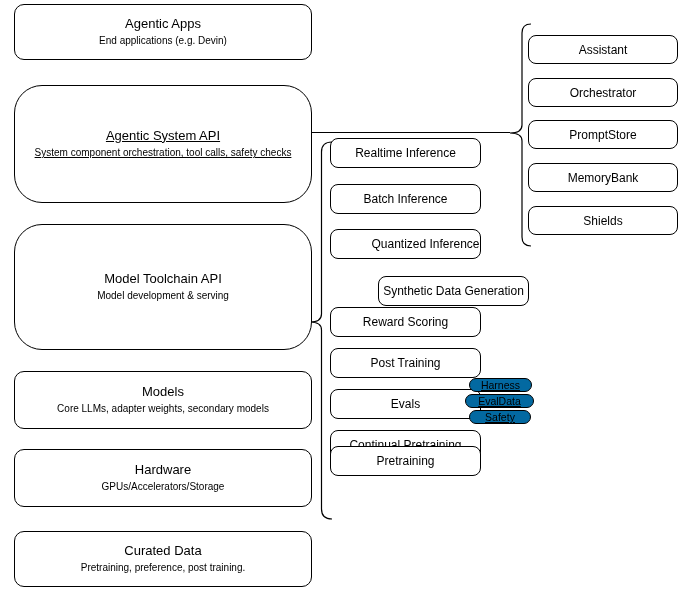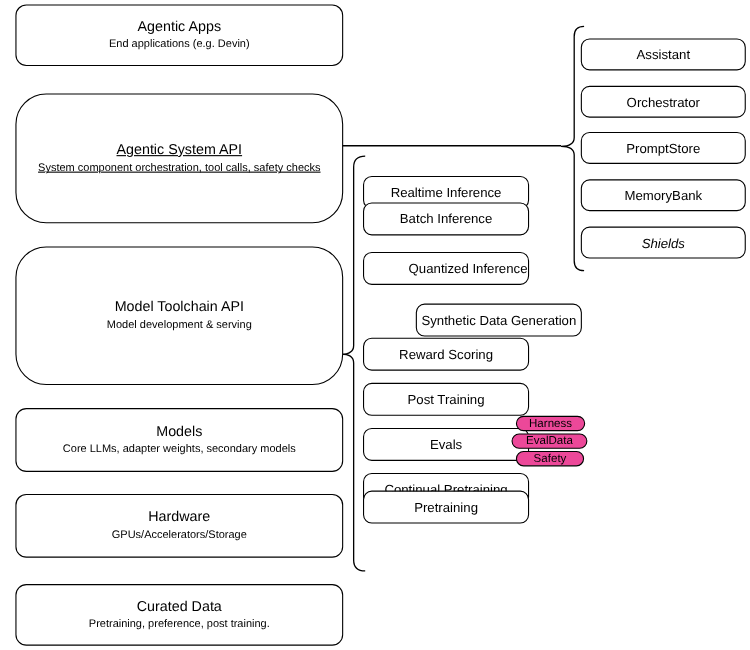--- a/index.html
+++ b/index.html
@@ -38,24 +38,25 @@
     left:528px;width:150px;height:29px;
     border-radius:8px;
     font-size:12px;
     flex-direction:row;
   }
   .pill{
     position:absolute;
     box-sizing:border-box;
     border:1px solid #000000;
     border-radius:8px;
-    background:#ec4899;
+    background:#0369a1;
     display:flex;align-items:flex-end;justify-content:center;
     font-size:10.5px;
     z-index:3;
+    text-decoration:underline;
   }
   .label{white-space:nowrap;}
 </style>
 </head>
 <body>
 
 <div class="canvas">
 
   <svg class="connectors" width="682" height="591" viewBox="0 0 682 591">
     <path d="M302 132.5 L510 132.5"></path>
@@ -86,21 +87,21 @@
   <div class="box left-box r10" style="top:449px;height:58px;">
     <div class="box-title label">Hardware</div>
     <div class="box-subtitle label">GPUs/Accelerators/Storage</div>
   </div>
 
   <div class="box left-box r10" style="top:531px;height:56px;">
     <div class="box-title label">Curated Data</div>
     <div class="box-subtitle label">Pretraining, preference, post training.</div>
   </div>
 
-  <div class="box mid-box" style="top:160px;">
+  <div class="box mid-box" style="top:138px;">
     <span class="label">Realtime Inference</span>
   </div>
   <div class="box mid-box" style="top:184px;">
     <span class="label">Batch Inference</span>
   </div>
   <div class="box mid-box" style="top:229px;padding-left:40px;">
     <span class="label">Quantized Inference</span>
   </div>
   <div class="box mid-box" style="top:276px;margin-left:48px;">
     <span class="label">Synthetic Data Generation</span>
@@ -136,17 +137,17 @@
   </div>
   <div class="box right-box" style="top:78px;">
     <span class="label">Orchestrator</span>
   </div>
   <div class="box right-box" style="top:120px;">
     <span class="label">PromptStore</span>
   </div>
   <div class="box right-box" style="top:163px;">
     <span class="label">MemoryBank</span>
   </div>
-  <div class="box right-box" style="top:206px;font-style:italic;">
+  <div class="box right-box" style="top:206px;">
     <span class="label">Shields</span>
   </div>
 
 </div>
 
 </body></html>

